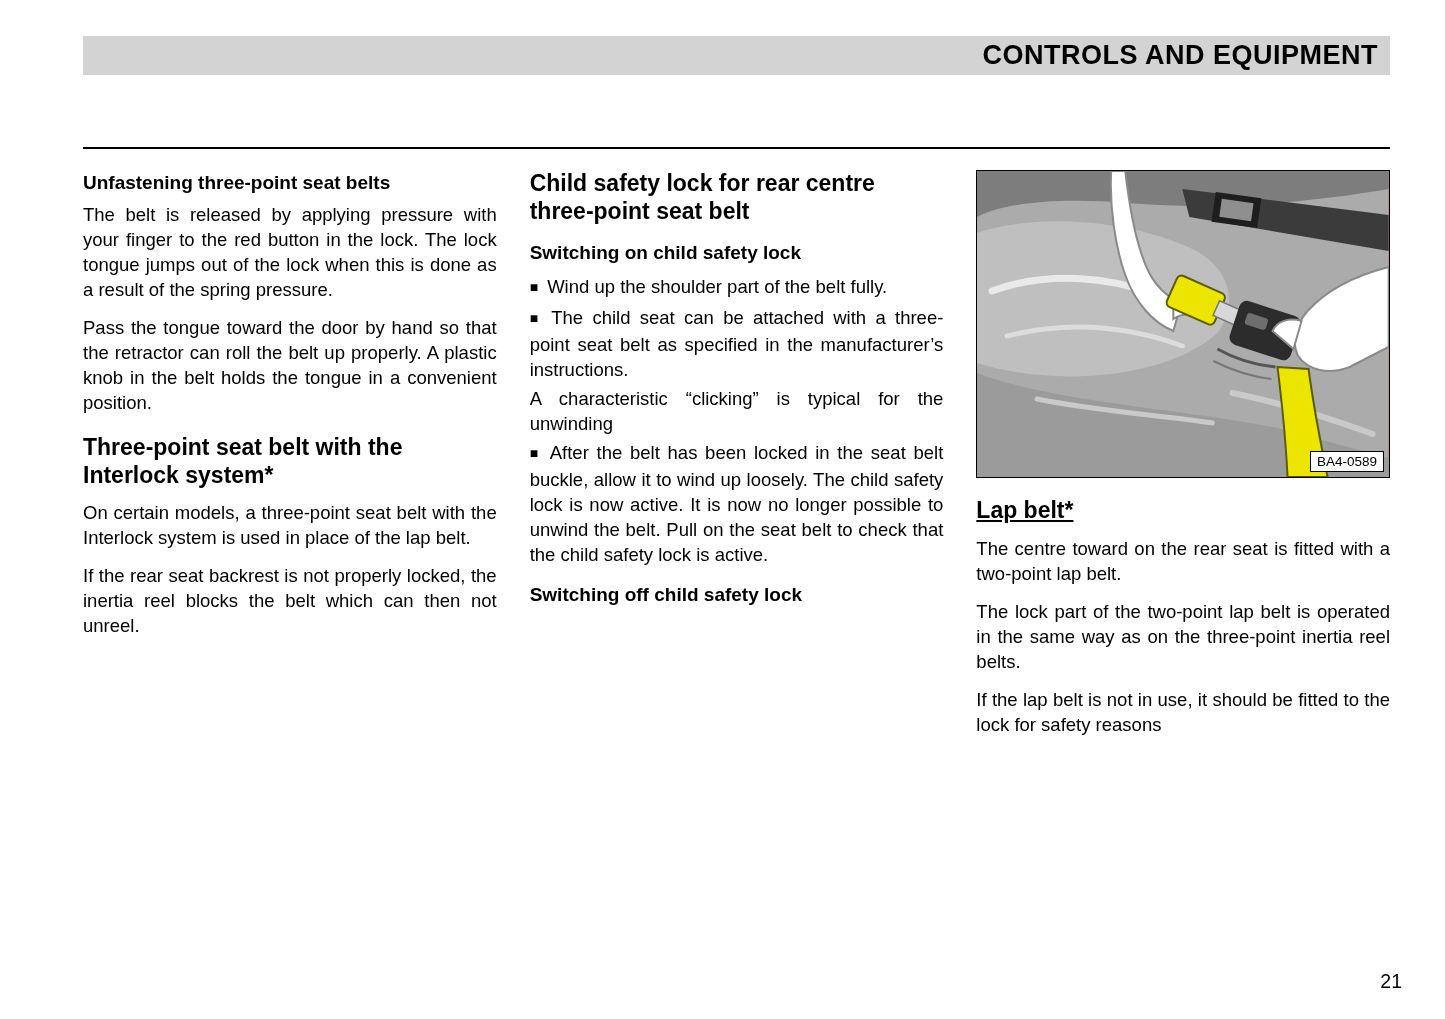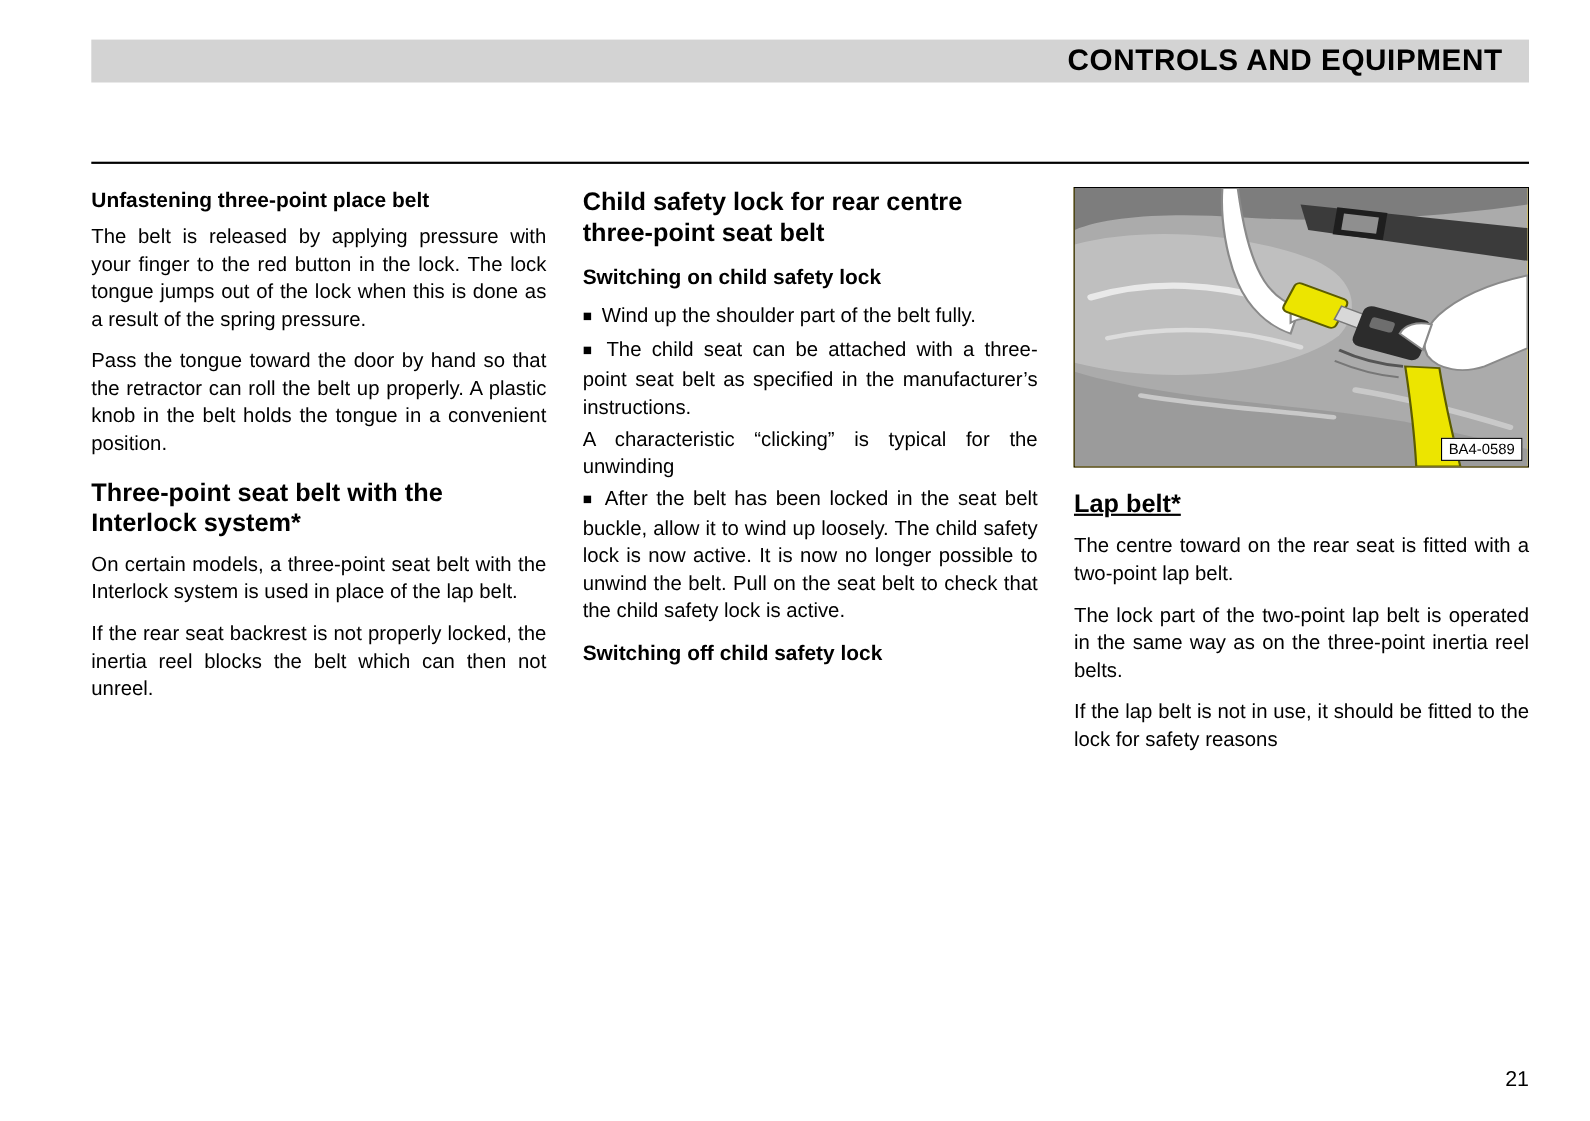--- a/index.html
+++ b/index.html
@@ -11,21 +11,21 @@
     position: relative;
     overflow: hidden;
   }
   .page { position: absolute; inset: 0; }
 
   .header-bar {
     position: absolute; left: 83px; top: 36px;
     width: 1307px; height: 39px;
     background: #d3d3d3;
     display: flex; align-items: center; justify-content: flex-end;
-    padding-right: 24px;
+    padding-right: 12px;
   }
   .header-bar h1 {
     font-size: 27px; font-weight: bold; letter-spacing: 0.5px;
   }
 
   .header-rule {
     position: absolute; left: 83px; top: 147px;
     width: 1307px; height: 2px; background: #000;
   }
 
@@ -58,54 +58,54 @@
   }
 
   .bullet .bsq {
     font-size: 14px;
     margin-right: 9px;
     position: relative; top: -1px;
   }
 
   .figure {
     position: relative;
-    width: 100%; height: 255px;
+    width: 100%; height: 308px;
     border: 1px solid #000;
-    background: #fde047;
+    background: #ef4444;
     overflow: hidden;
   }
   .figure svg { display: block; width: 100%; height: 100%; }
   .figure-label {
     position: absolute; right: 5px; bottom: 5px;
     background: #fff; border: 1px solid #000;
     font-size: 13.5px; line-height: 17px;
     padding: 1px 6px;
   }
   .lap-head { margin-top: 19px; margin-bottom: 11px; text-decoration: underline; }
 
   .page-number {
-    position: absolute; right: 55px; top: 970px;
+    position: absolute; right: 43px; top: 970px;
     font-size: 19.5px;
   }
 </style>
 </head>
 <body>
 
 <div class="page">
 
   <header class="header-bar">
     <h1>CONTROLS AND EQUIPMENT</h1>
   </header>
 
   <div class="header-rule"></div>
 
   <main class="columns">
 
     <section class="col">
-      <h3 class="small-head">Unfastening three-point place belt</h3>
+      <h3 class="small-head">Unfastening three-point seat belts</h3>
       <p>The belt is released by applying pressure with your finger to the red button in the lock. The lock tongue jumps out of the lock when this is done as a result of the spring pressure.</p>
       <p>Pass the tongue toward the door by hand so that the retractor can roll the belt up properly. A plastic knob in the belt holds the tongue in a convenient position.</p>
       <h2 class="big-head">Three-point seat belt with the Interlock system*</h2>
       <p>On certain models, a three-point seat belt with the Interlock system is used in place of the lap belt.</p>
       <p>If the rear seat backrest is not properly locked, the inertia reel blocks the belt which can then not unreel.</p>
     </section>
 
     <section class="col">
       <h2 class="big-head first">Child safety lock for rear centre three-point seat belt</h2>
 

